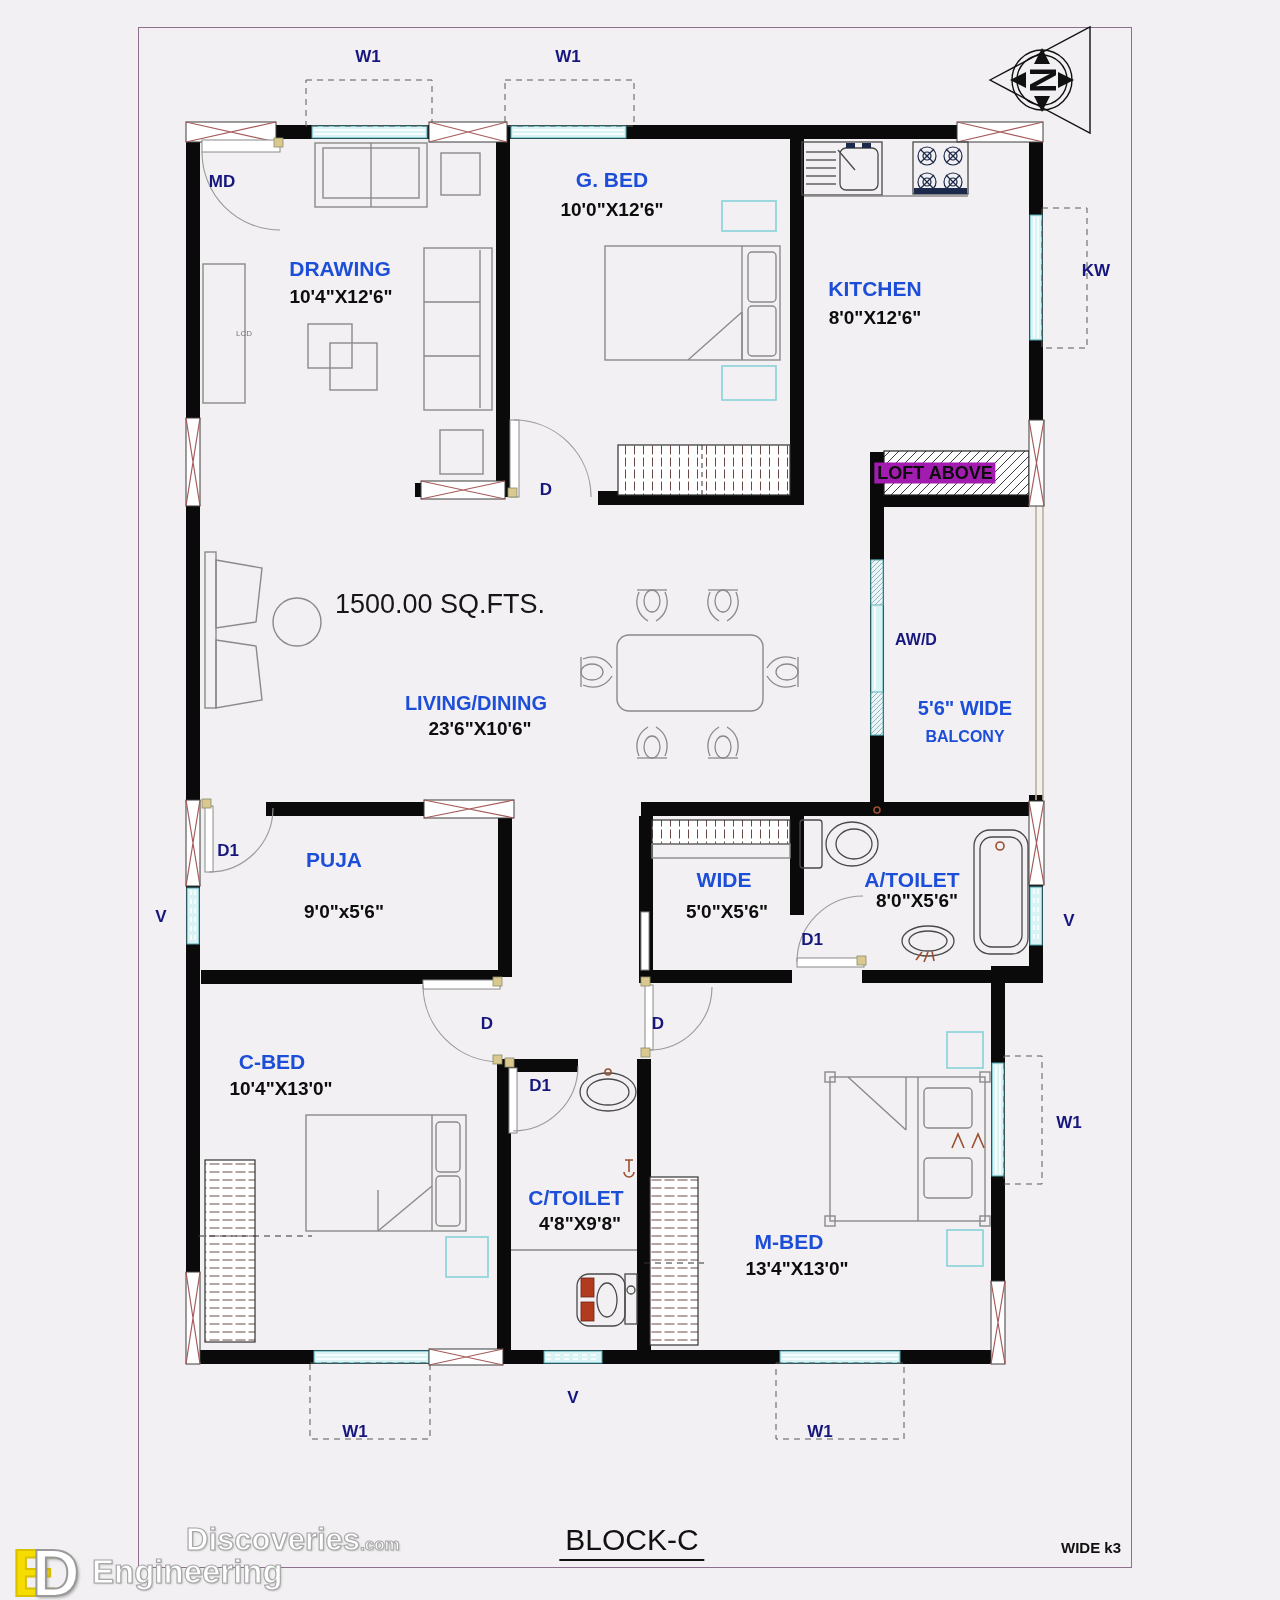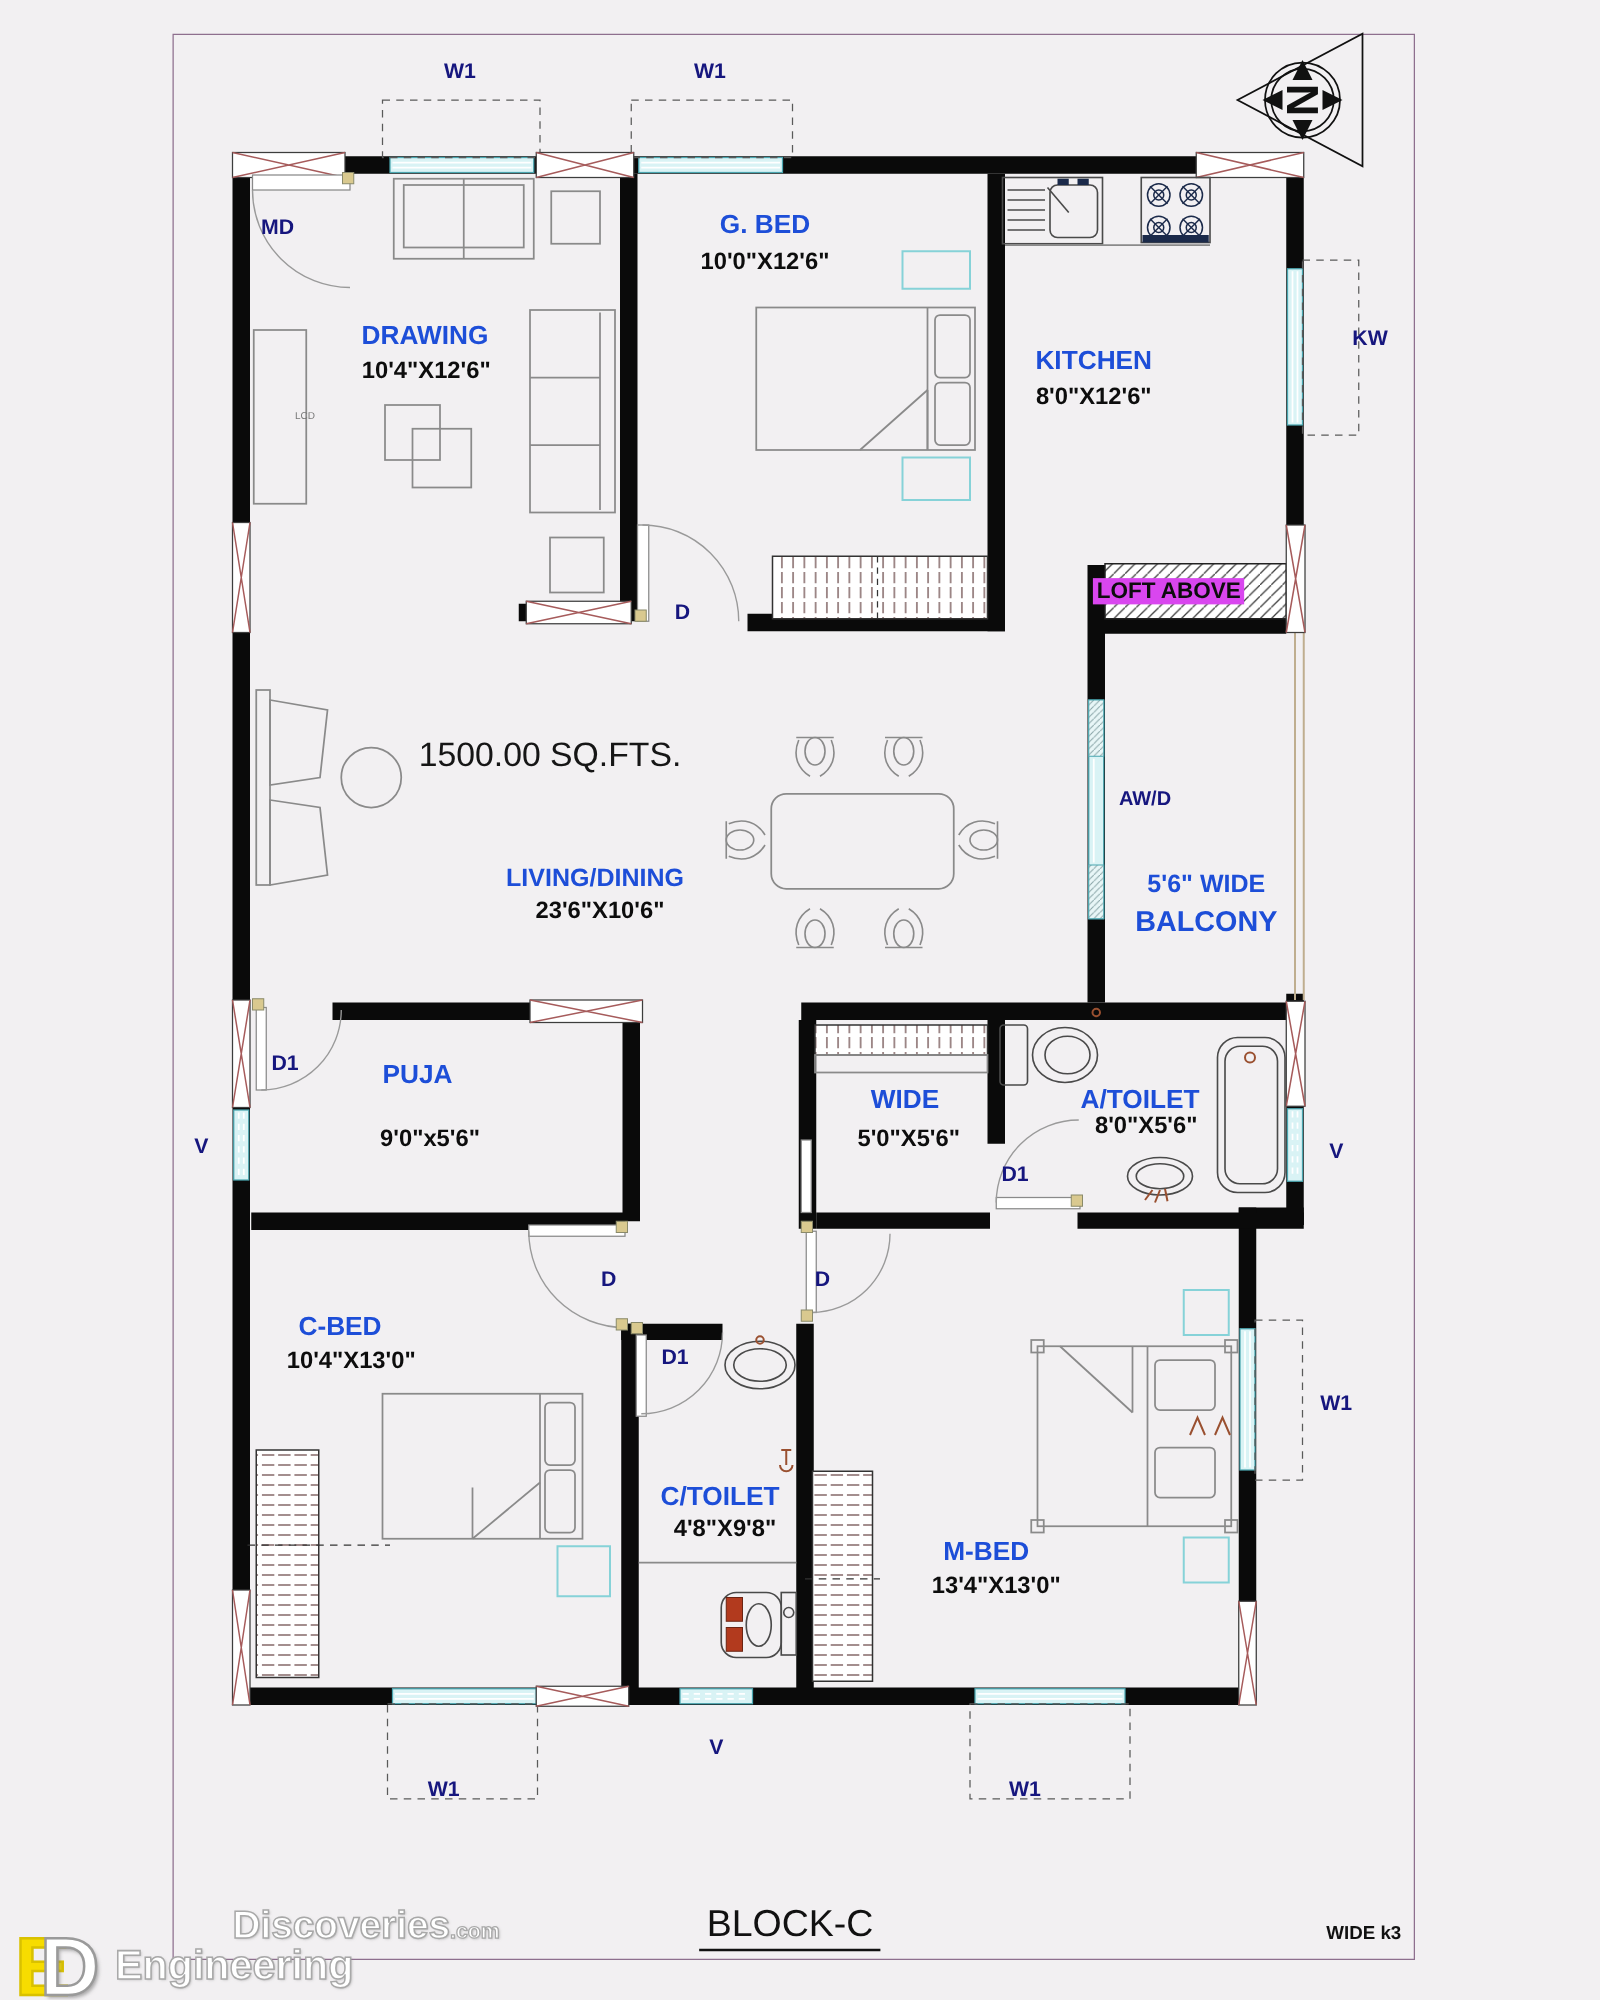--- a/index.html
+++ b/index.html
@@ -11,21 +11,21 @@
   .lbl{position:absolute;transform:translate(-50%,-50%);white-space:nowrap;
        font-weight:bold;font-size:17px;color:var(--label,#16167e);}
   .lbl.sm{font-size:16px;}
   .room{position:absolute;transform:translate(-50%,-50%);white-space:nowrap;
         font-weight:bold;font-size:21px;color:#1d4ed8;}
   .dims{position:absolute;transform:translate(-50%,-50%);white-space:nowrap;
         font-weight:bold;font-size:19px;color:#0d0d0d;}
   .area{position:absolute;transform:translate(-50%,-50%);white-space:nowrap;
         font-weight:400;font-size:27px;color:#161616;}
   .loft{position:absolute;transform:translate(-50%,-50%);white-space:nowrap;
-        font-weight:bold;font-size:18px;color:#0d0d0d;background:#d946ef;padding:0 3px;}
+        font-weight:bold;font-size:18px;color:#0d0d0d;background:#a21caf;padding:0 3px;}
   .tiny{position:absolute;transform:translate(-50%,-50%);font-size:8px;color:#777;padding-left:40px;}
   .title{position:absolute;transform:translate(-50%,-50%);white-space:nowrap;
          font-weight:400;font-size:48px;letter-spacing:1px;color:#111;}
   .block{position:absolute;transform:translate(-50%,-50%);white-space:nowrap;
          font-weight:400;font-size:30px;color:#111;border-bottom:2px solid #111;padding:0 6px 2px;margin-left:32px;}
   .typecode{position:absolute;transform:translate(-50%,-50%);white-space:nowrap;
          font-weight:bold;font-size:15px;color:#111;}
   .wm{position:absolute;color:#fff;font-weight:bold;
       -webkit-text-stroke:1.2px #a8a8a8;text-shadow:1px 1px 2px rgba(140,140,140,.55);}
   .wm-brand{left:186px;top:1522px;font-size:31px;}
@@ -437,21 +437,21 @@
   <span class="lbl" style="left:820px;top:1432px">W1</span>
 
   <span class="room" style="left:340px;top:269px">DRAWING</span>
   <span class="dims" style="left:341px;top:297px">10'4"X12'6"</span>
   <span class="room" style="left:612px;top:180px">G. BED</span>
   <span class="dims" style="left:612px;top:210px">10'0"X12'6"</span>
   <span class="room" style="left:875px;top:289px">KITCHEN</span>
   <span class="dims" style="left:875px;top:318px">8'0"X12'6"</span>
   <span class="loft" style="left:935px;top:473px">LOFT ABOVE</span>
   <span class="room" style="left:965px;top:708px;font-size:20px">5'6" WIDE</span>
-  <span class="room" style="left:965px;top:737px;font-size:23px">BALCONY</span>
+  <span class="room" style="left:965px;top:737px;font-size:16px">BALCONY</span>
   <span class="area" style="left:440px;top:604px">1500.00 SQ.FTS.</span>
   <span class="room" style="left:476px;top:703px;font-size:20px">LIVING/DINING</span>
   <span class="dims" style="left:480px;top:729px">23'6"X10'6"</span>
   <span class="room" style="left:334px;top:860px">PUJA</span>
   <span class="dims" style="left:344px;top:912px">9'0"x5'6"</span>
   <span class="room" style="left:724px;top:880px">WIDE</span>
   <span class="dims" style="left:727px;top:912px">5'0"X5'6"</span>
   <span class="room" style="left:912px;top:880px">A/TOILET</span>
   <span class="dims" style="left:917px;top:901px">8'0"X5'6"</span>
   <span class="room" style="left:272px;top:1062px">C-BED</span>

